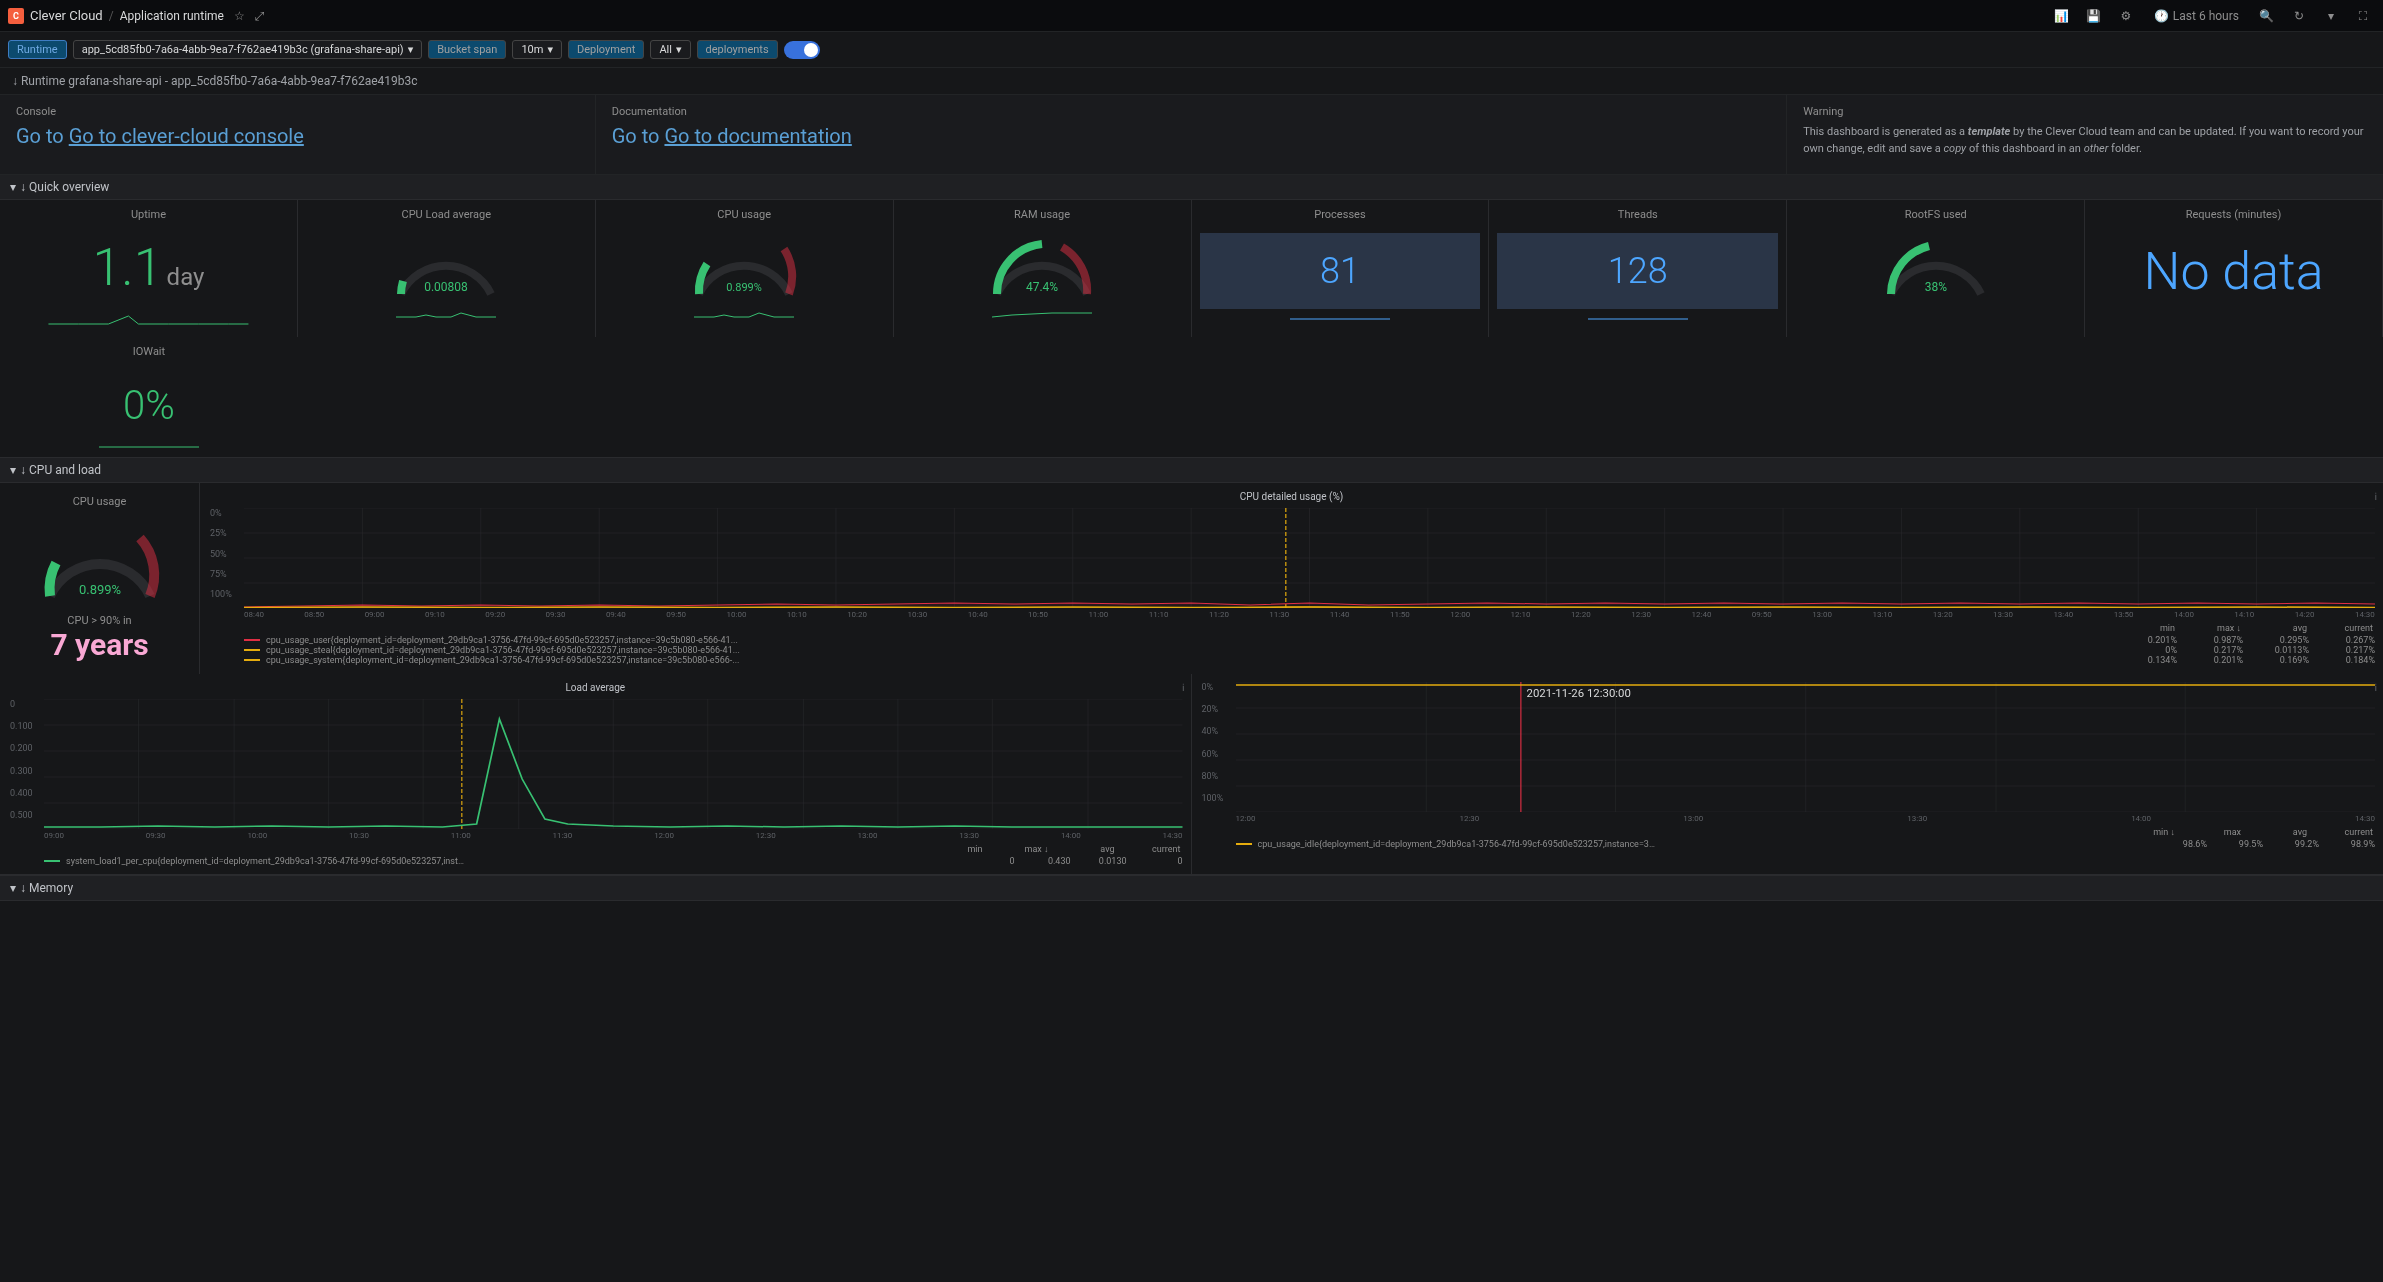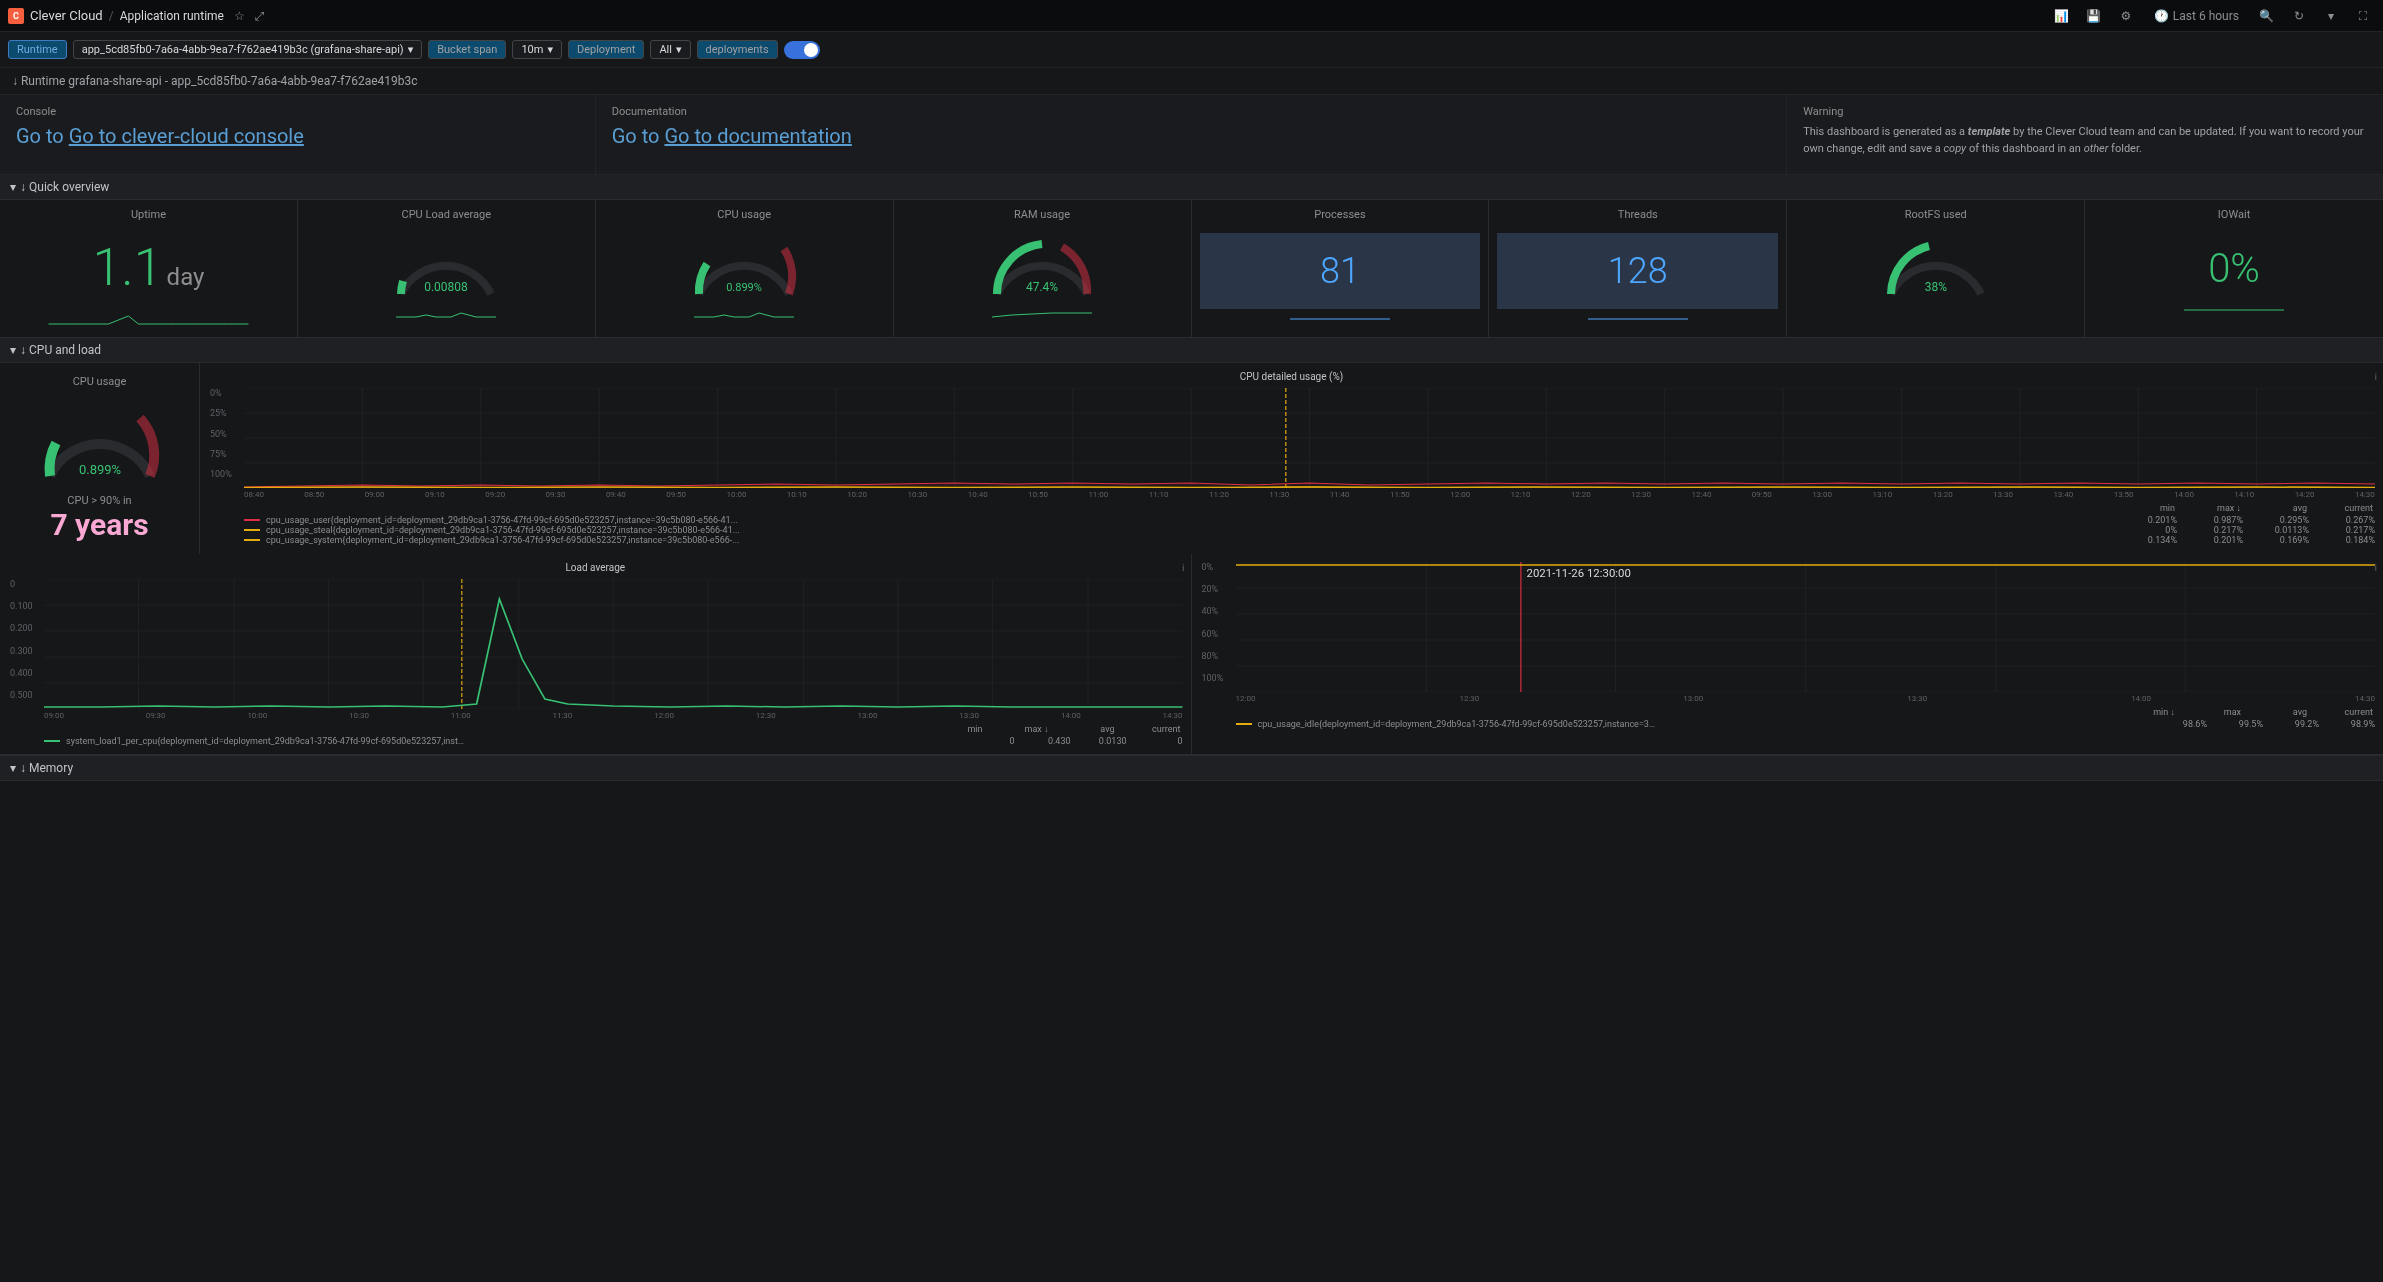--- a/index.html
+++ b/index.html
@@ -546,20 +546,26 @@
   <div class="metric-panel">
     <div class="metric-title">RootFS used</div>
     <svg viewBox="0 0 120 70" width="120" height="70">
       <path d="M15,65 A50,50 0 0,1 105,65" fill="none" stroke="#2a2b2e" stroke-width="8"></path>
 
       <path d="M15,65 A50,50 0 0,1 53,17" fill="none" stroke="#38c172" stroke-width="8"></path>
       <text x="60" y="62" text-anchor="middle" fill="#38c172" font-size="12">38%</text>
     </svg>
   </div>
 
+  <div class="metric-panel" style="grid-column: span 1;">
+    <div class="metric-title">Requests (minutes)</div>
+    <div style="margin-top:12px;">
+      <span class="no-data-text">No data</span>
+    </div>
+  </div>
 
   <div class="metric-panel">
     <div class="metric-title">IOWait</div>
     <div style="margin-top:16px;">
       <span class="iowait-value">0%</span>
     </div>
     <svg width="100" height="20" viewBox="0 0 100 20">
       <polyline fill="none" stroke="#38c172" stroke-width="1" points="0,18 100,18"></polyline>
     </svg>
   </div>

